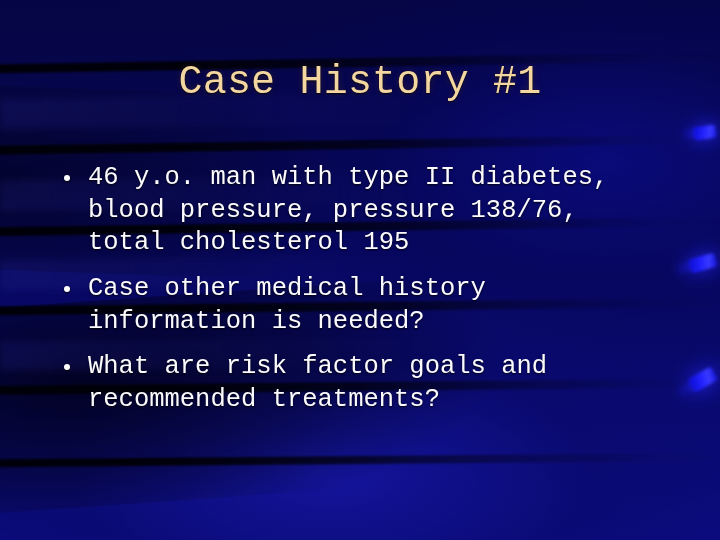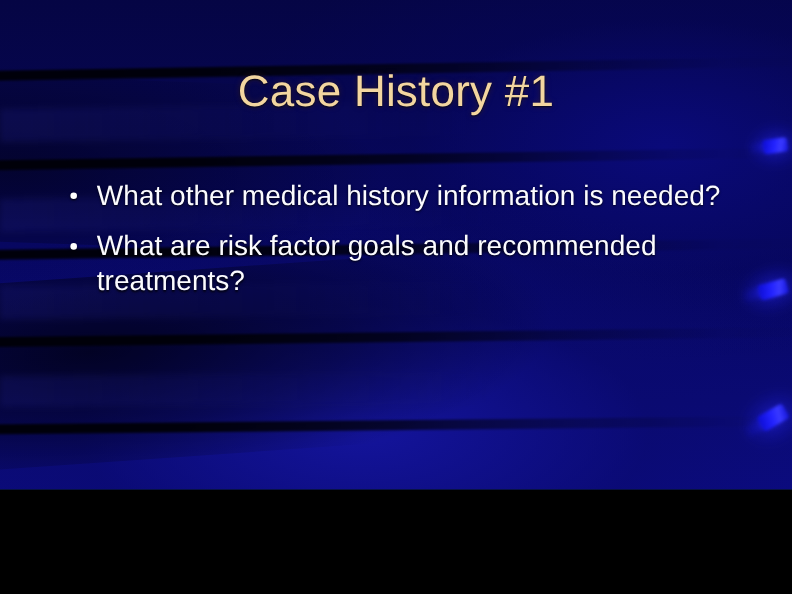--- a/index.html
+++ b/index.html
@@ -3,24 +3,24 @@
 <meta charset="utf-8">
 <style>
   html, body {
     margin: 0;
     padding: 0;
     background: #000;
   }
   #slide {
     position: relative;
     width: 720px;
-    height: 445px;
+    height: 540px;
     overflow: hidden;
     background: #1d4ed8;
-    font-family: Liberation Sans, sans-serif;
+    font-family: Liberation Mono, monospace;
     -webkit-font-smoothing: antialiased;
   }
 
   
   .bg-base {
     position: absolute;
     inset: 0;
     background:
       radial-gradient(ellipse 680px 300px at 46% 88%, #14149c 0%, rgba(10,10,110,0.55) 38%, rgba(0,0,70,0) 72%),
       radial-gradient(ellipse 520px 260px at 84% 30%, #0a0a7a 0%, rgba(6,6,90,0.45) 45%, rgba(0,0,70,0) 78%),
@@ -199,21 +199,25 @@
       </div>
     </div>
 
   <div class="content">
 
     <div class="slide-title">Case History #1</div>
 
     <ul class="body-list" id="body-list">
         <li class="bullet-item">
           <span class="bullet-dot"></span>
-          <span class="bullet-text">What other medical history information is needed?</span>
+          <span class="bullet-text">46 y.o. man with type II diabetes, blood pressure, pressure 138/76, total cholesterol 195</span>
+        </li>
+        <li class="bullet-item">
+          <span class="bullet-dot"></span>
+          <span class="bullet-text">Case other medical history information is needed?</span>
         </li>
         <li class="bullet-item">
           <span class="bullet-dot"></span>
           <span class="bullet-text">What are risk factor goals and recommended treatments?</span>
         </li>
       </ul>
 
   </div>
 </div>
 

